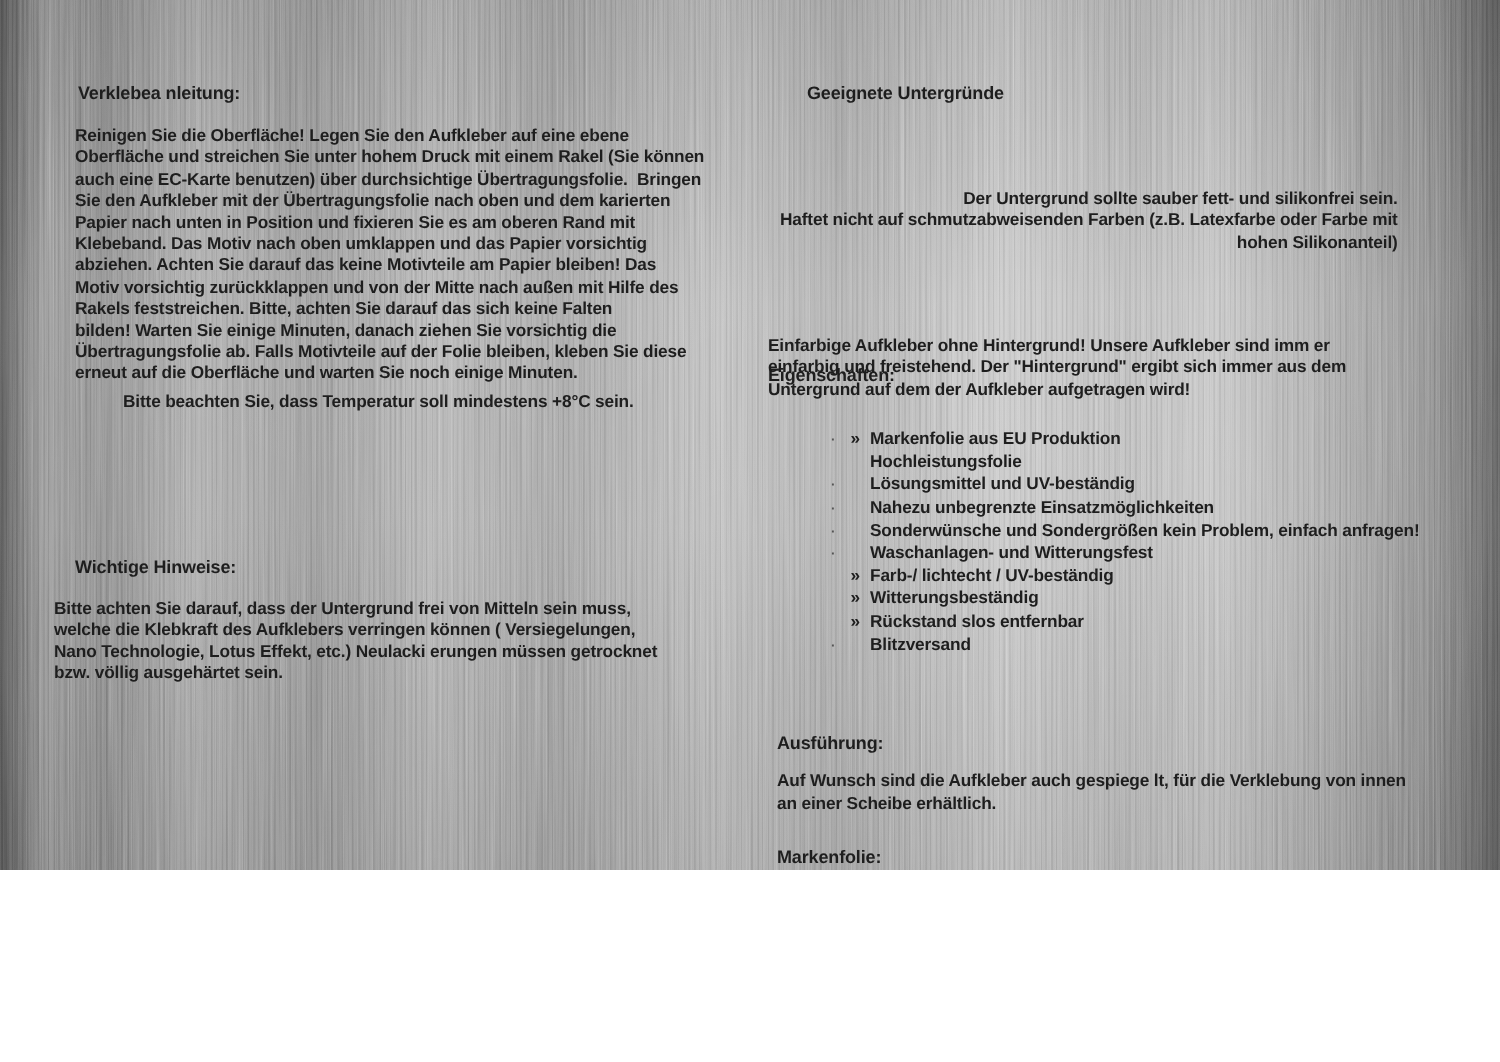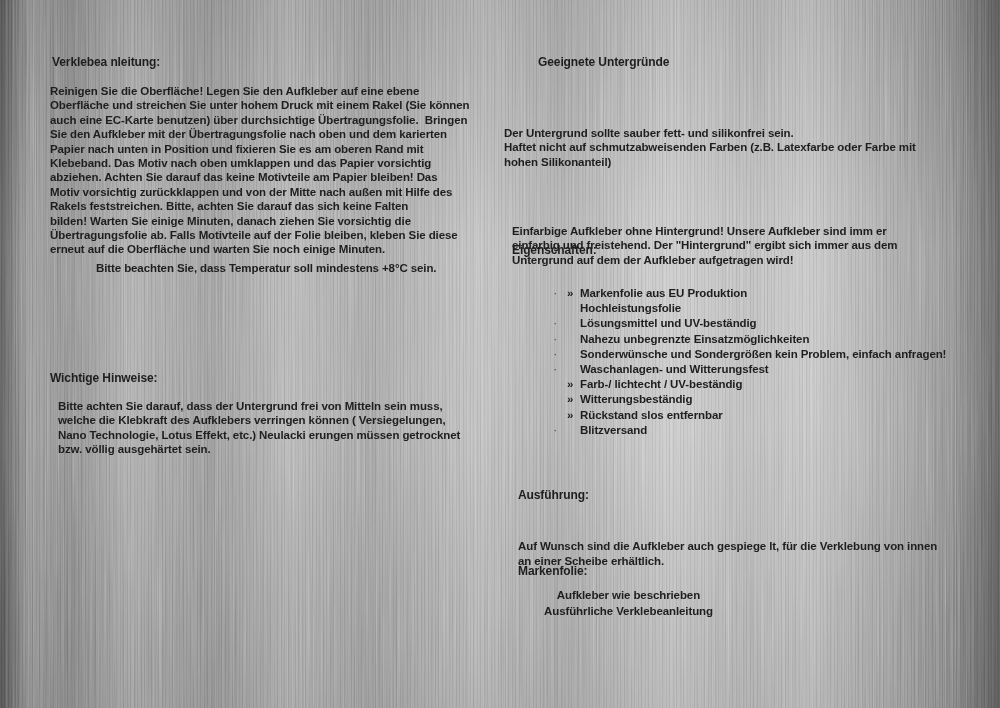--- a/index.html
+++ b/index.html
@@ -1,19 +1,19 @@
 <!DOCTYPE html>
 <html><head>
 <meta charset="utf-8">
 <style>
   html, body { margin: 0; padding: 0; }
   .page {
     position: relative;
     width: 1000px;
-    height: 708px;
+    height: 580px;
     overflow: hidden;
     font-family: "Liberation Sans", sans-serif;
     font-weight: bold;
     color: #1e1e1e;
     background:
       repeating-linear-gradient(90deg,
         rgba(255,255,255,0.05) 0px, rgba(255,255,255,0.05) 1px,
         rgba(0,0,0,0.05) 1px, rgba(0,0,0,0.05) 2px,
         rgba(255,255,255,0.02) 2px, rgba(255,255,255,0.02) 4px,
         rgba(0,0,0,0.06) 4px, rgba(0,0,0,0.06) 5px,
@@ -48,21 +48,21 @@
     display: inline-block;
     width: 16px;
     padding-left: 3px;
     box-sizing: border-box;
     font-size: 9px;
     color: #3c3c3c;
     opacity: 0.8;
     vertical-align: baseline;
   }
   .b-arrow { display: inline-block; width: 13px; }
-  .lh15 { line-height: 15px; margin-top: 25px; }
+  .lh15 { line-height: 15px; }
   .lh16 { line-height: 16px; }
 </style>
 </head>
 <body>
 
 <div class="page">
 
   <svg class="texture" width="1000" height="708">
     <defs>
       <filter id="brush" x="0" y="0" width="100%" height="100%">
@@ -84,33 +84,33 @@
 Sie den Aufkleber mit der Übertragungsfolie nach oben und dem karierten
 Papier nach unten in Position und fixieren Sie es am oberen Rand mit
 Klebeband. Das Motiv nach oben umklappen und das Papier vorsichtig
 abziehen. Achten Sie darauf das keine Motivteile am Papier bleiben! Das
 Motiv vorsichtig zurückklappen und von der Mitte nach außen mit Hilfe des
 Rakels feststreichen. Bitte, achten Sie darauf das sich keine Falten
 bilden! Warten Sie einige Minuten, danach ziehen Sie vorsichtig die
 Übertragungsfolie ab. Falls Motivteile auf der Folie bleiben, kleben Sie diese
 erneut auf die Oberfläche und warten Sie noch einige Minuten.</div>
 
-  <div class="blk" style="left:50px; top:261px;padding-left:46px;">Bitte beachten Sie, dass Temperatur soll mindestens +8°C sein.</div>
+  <div class="blk" style="left:36px; top:261px;padding-left:46px;">Bitte beachten Sie, dass Temperatur soll mindestens +8°C sein.</div>
 
   <div class="blk heading" style="left:50px; top:371px;">Wichtige Hinweise:</div>
 
-  <div class="blk" style="left:58px; top:399px;">Bitte achten Sie darauf, dass der Untergrund frei von Mitteln sein muss,
+  <div class="blk" style="left:36px; top:399px;">Bitte achten Sie darauf, dass der Untergrund frei von Mitteln sein muss,
 welche die Klebkraft des Aufklebers verringen können ( Versiegelungen,
 Nano Technologie, Lotus Effekt, etc.) Neulacki erungen müssen getrocknet
 bzw. völlig ausgehärtet sein.</div>
 
   <div class="blk heading" style="left:538px; top:55px;">Geeignete Untergründe</div>
 
 
-  <div class="blk" style="left:504px; top:126px;">Der Untergrund sollte sauber fett- und silikonfrei sein.
+  <div class="blk" style="left:520px; top:126px;text-align:right;">Der Untergrund sollte sauber fett- und silikonfrei sein.
 Haftet nicht auf schmutzabweisenden Farben (z.B. Latexfarbe oder Farbe mit
 hohen Silikonanteil)</div>
 
   <div class="blk heading" style="left:512px; top:195px;margin-top:48px;">Eigenschaften:</div>
 
   <div class="blk" style="left:512px; top:224px;">Einfarbige Aufkleber ohne Hintergrund! Unsere Aufkleber sind imm er
 einfarbig und freistehend. Der "Hintergrund" ergibt sich immer aus dem
 Untergrund auf dem der Aufkleber aufgetragen wird!</div>
 
   <div class="blk features" style="left:521px; top:286px;">

